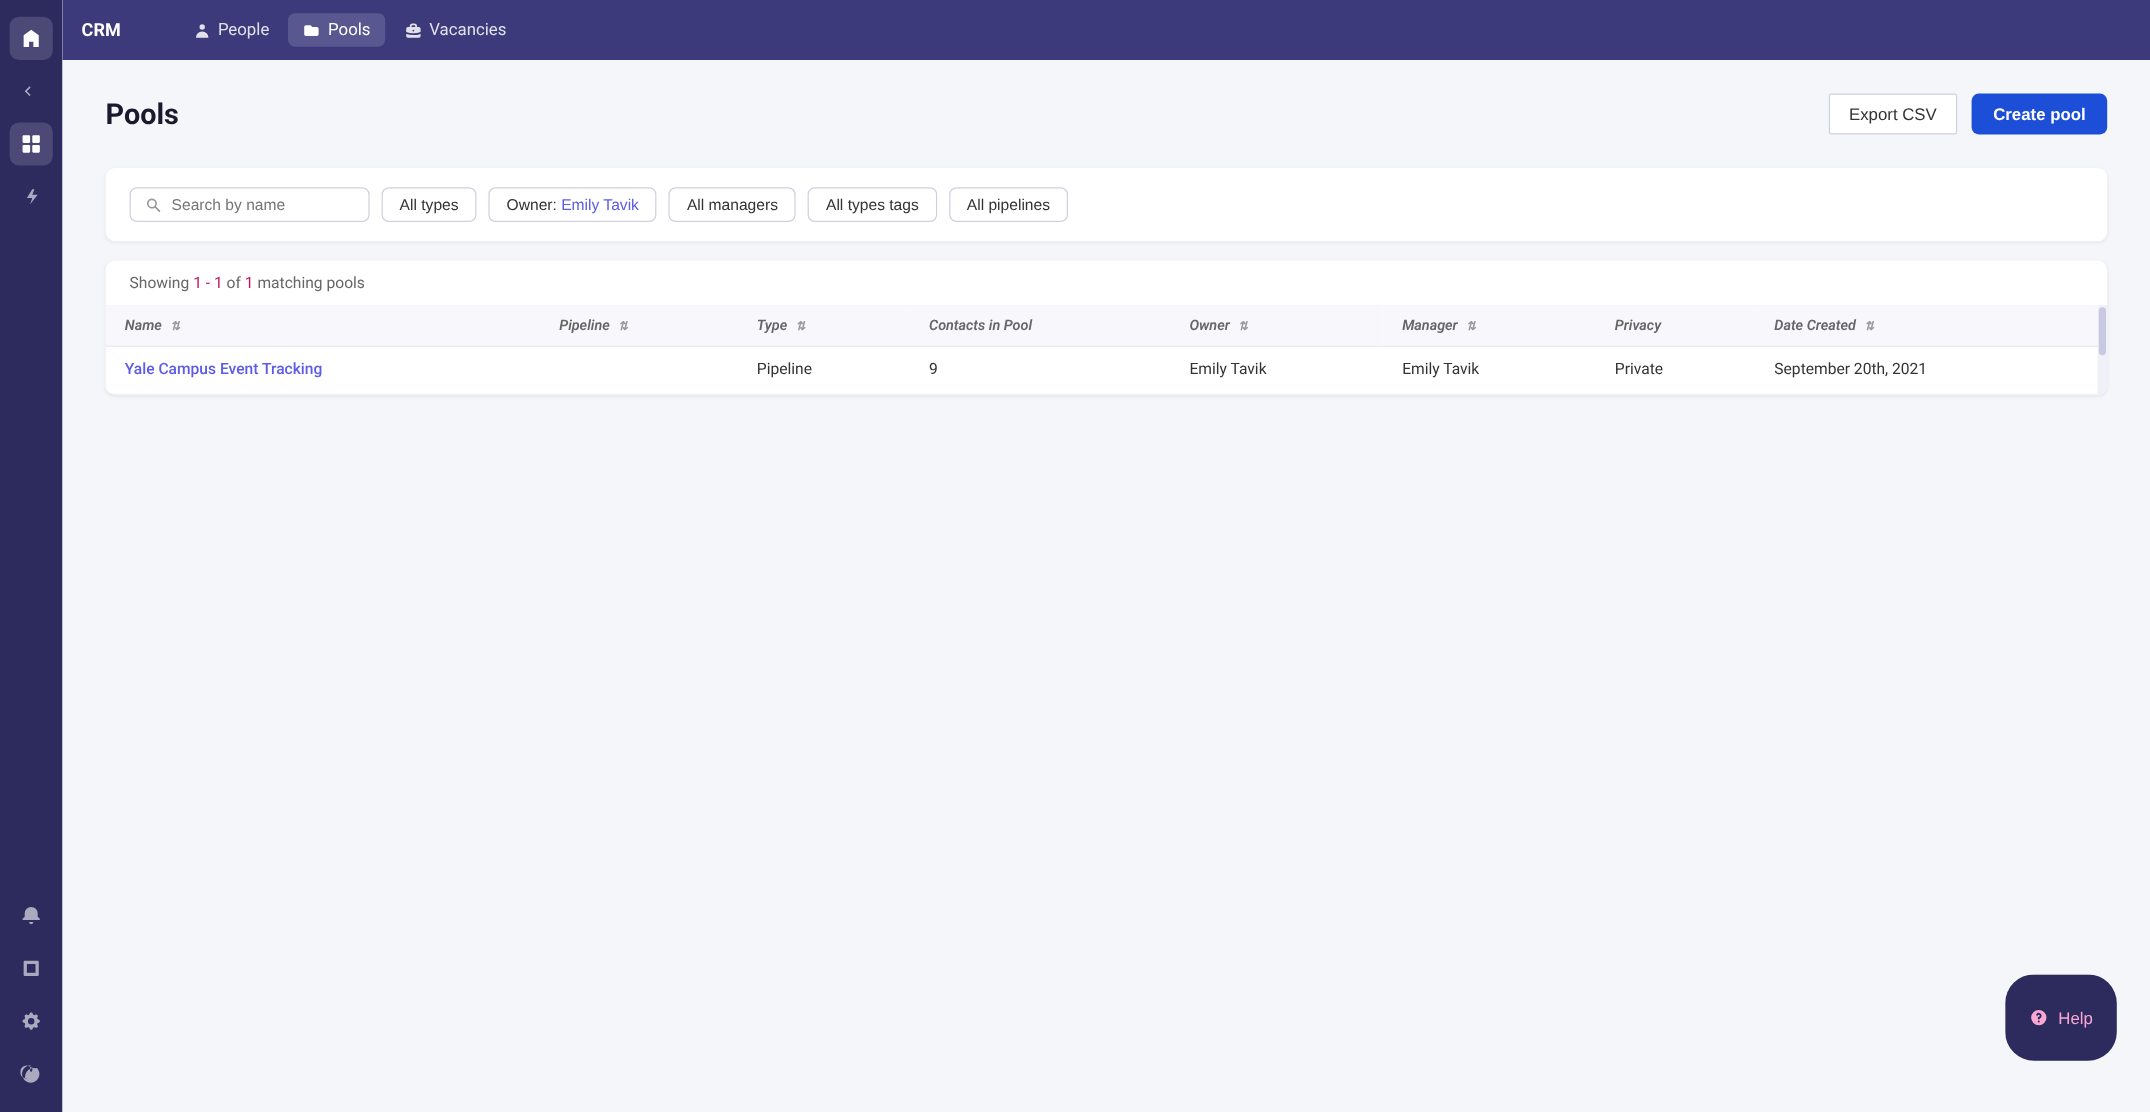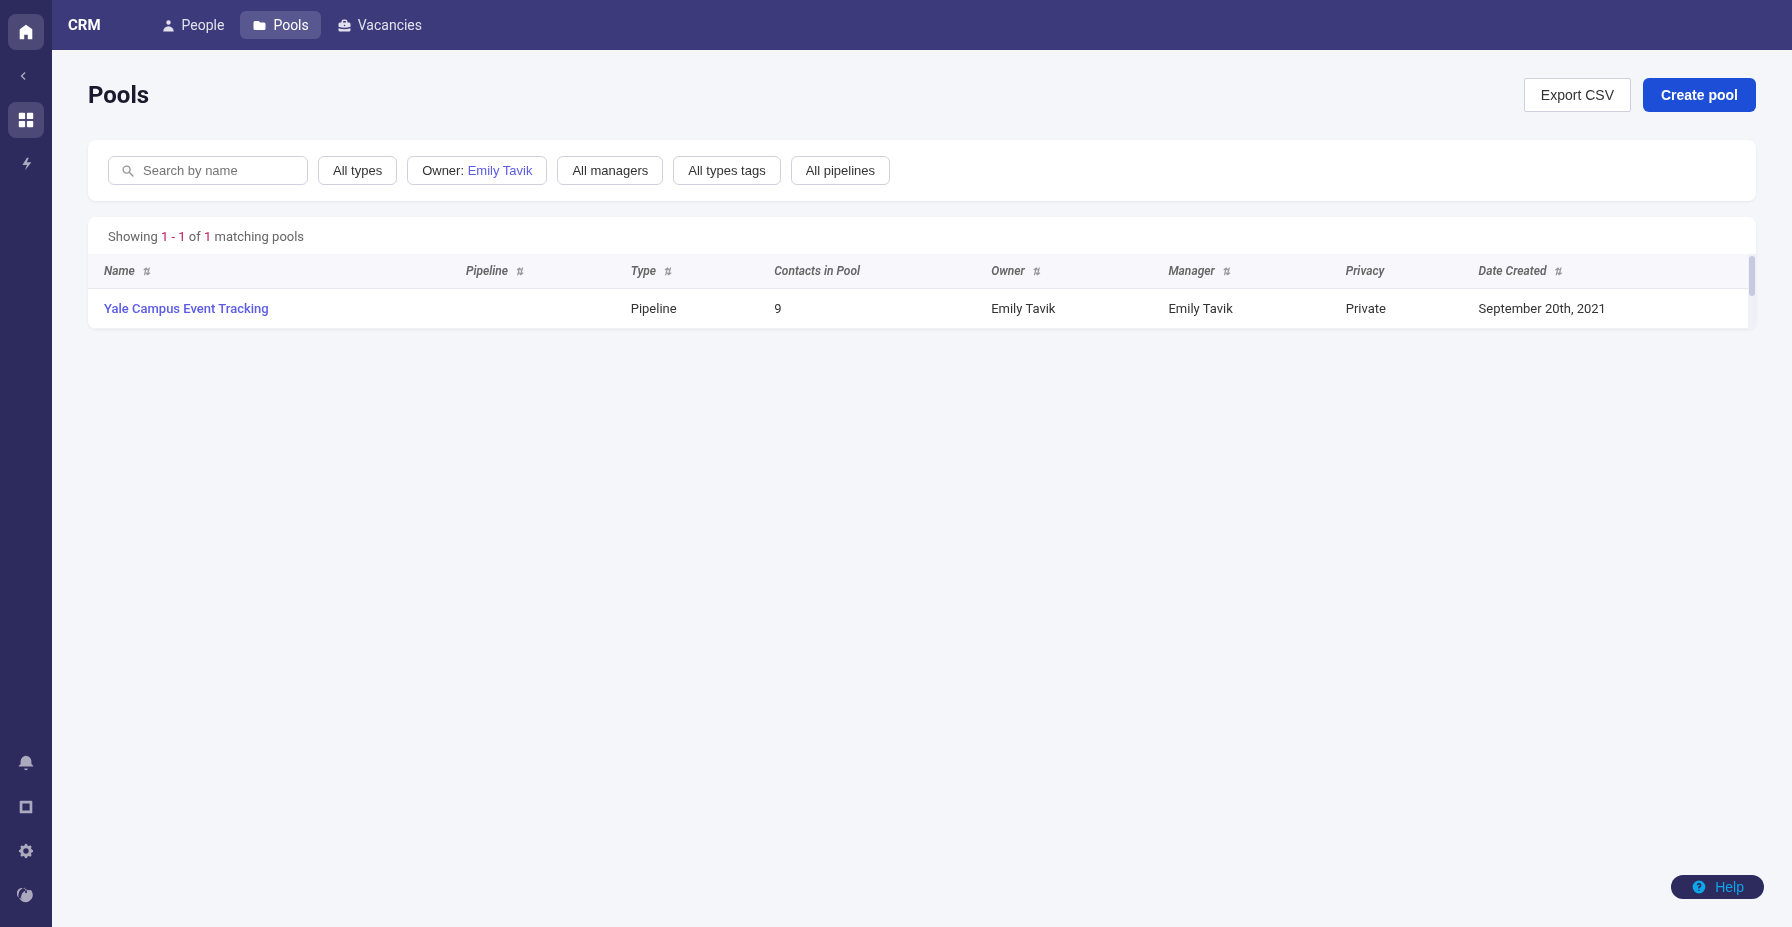--- a/index.html
+++ b/index.html
@@ -260,27 +260,27 @@
       width: 6px;
       height: 40px;
       background: #c8c8e0;
       border-radius: 4px;
       margin: 2px auto;
     }
 
     
     .help-btn {
       position: fixed;
-      bottom: 28px;
+      bottom: 43px;
       right: 28px;
       background: #2d2a5e;
-      color: #0ea5e9;
+      color: #f9a8d4;
       border: none;
       border-radius: 24px;
-      padding: 4px 20px;
+      padding: 28px 20px;
       font-size: 14px;
       font-weight: 500;
       cursor: pointer;
       display: flex;
       align-items: center;
       gap: 8px;
     }
   </style>
 </head>
 <body>

